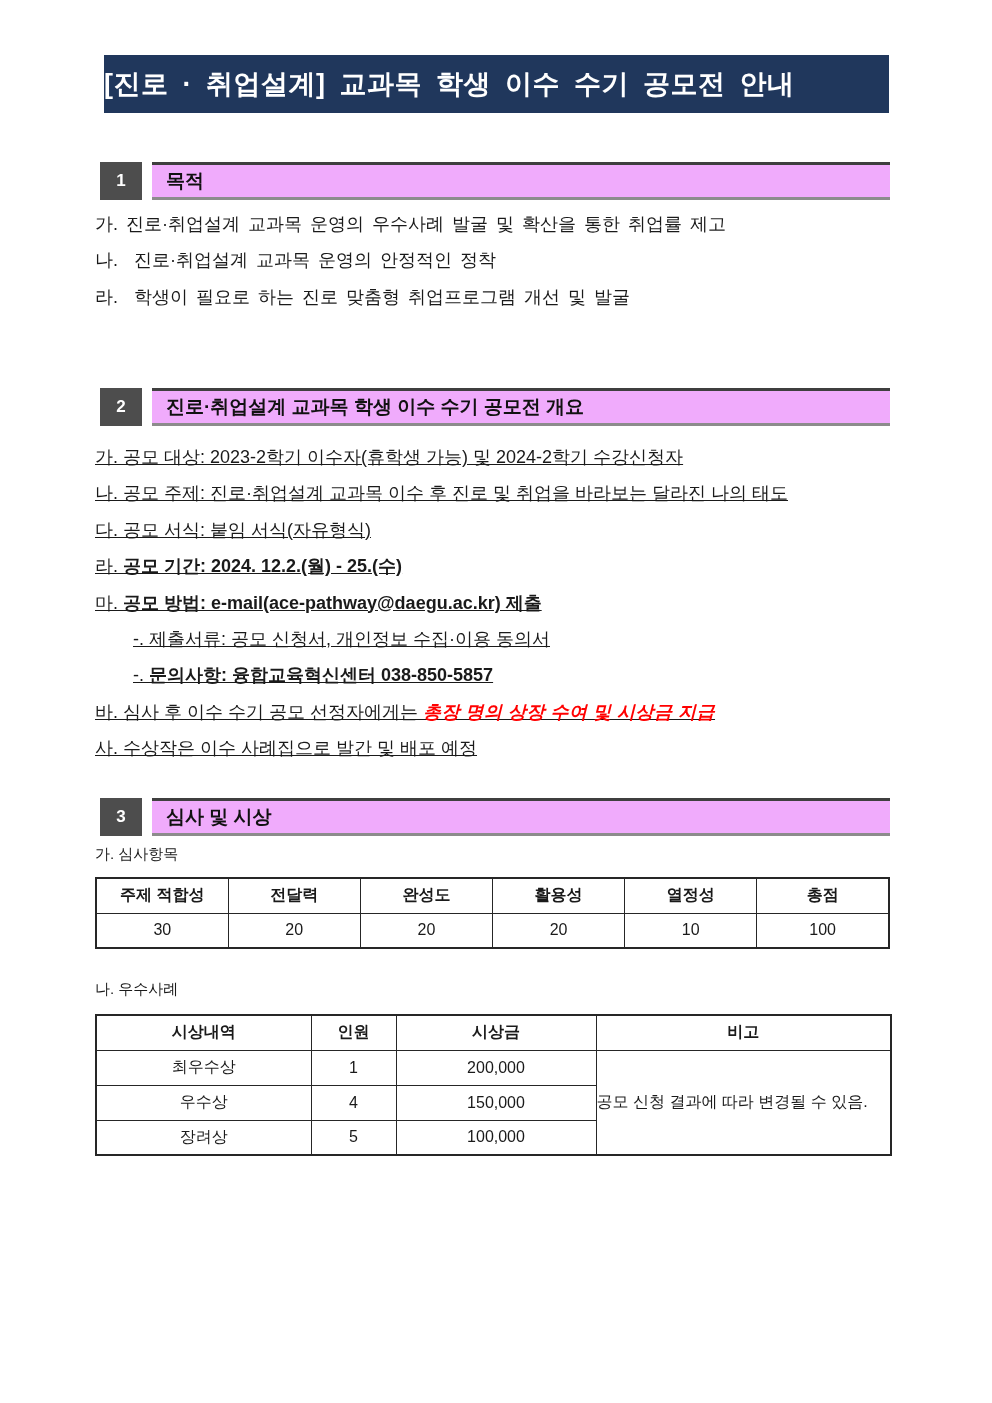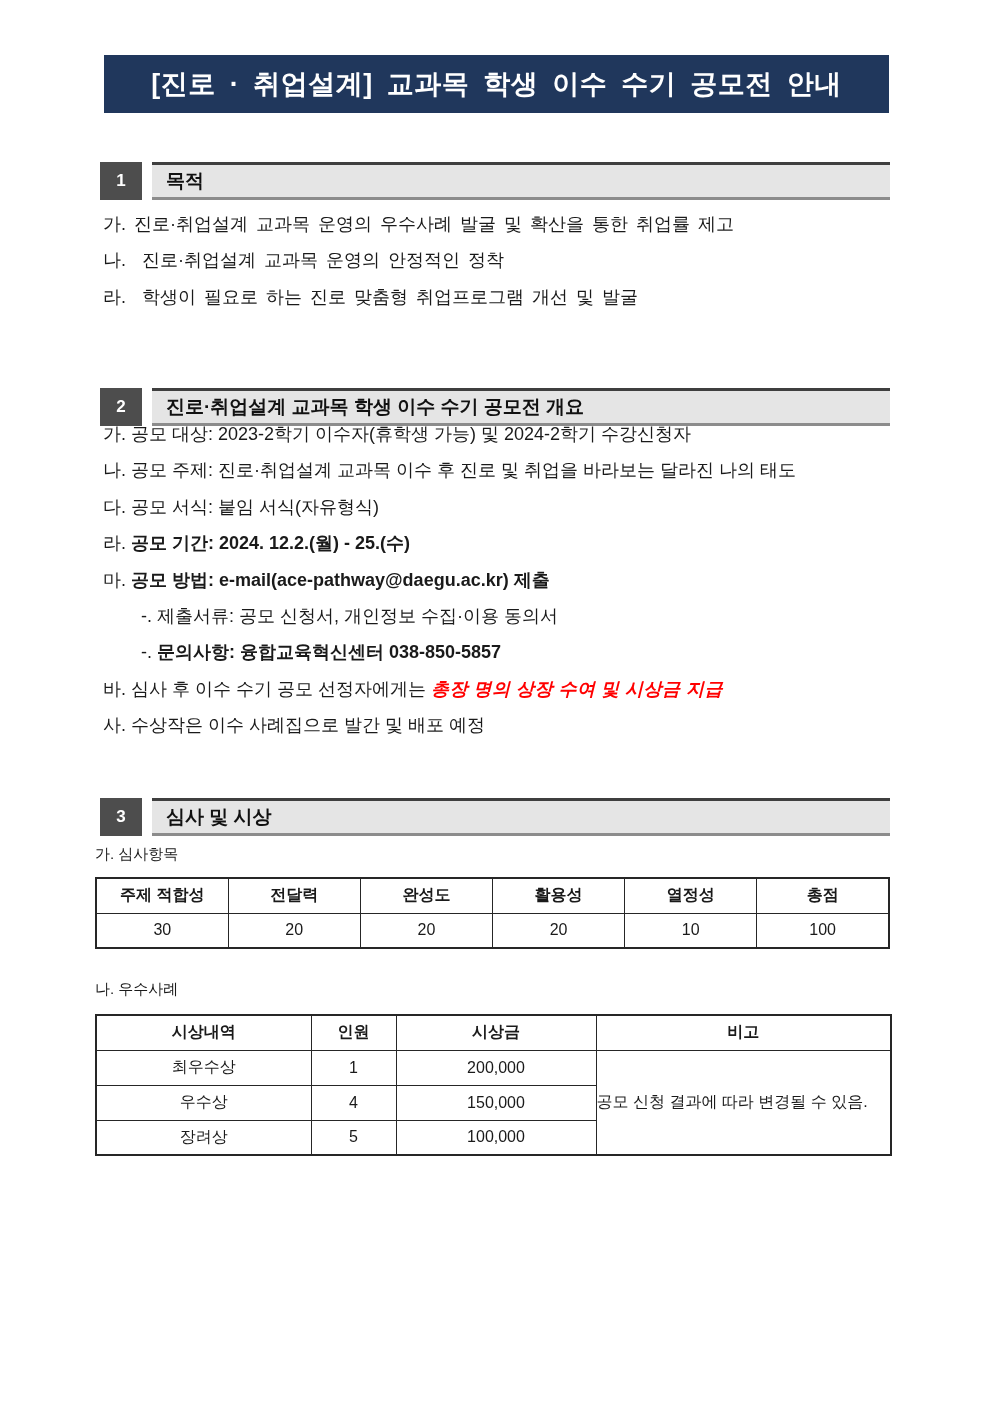--- a/index.html
+++ b/index.html
@@ -5,37 +5,37 @@
   * { margin:0; padding:0; box-sizing:border-box; }
   html,body { background:#ffffff; }
   .page {
     position:relative; width:992px; height:1403px; background:#ffffff;
     font-family:"Liberation Sans","DejaVu Sans",sans-serif; color:#1a1a1a;
     overflow:hidden;
   }
   .banner {
     position:absolute; left:104px; top:55px; width:785px; height:58px;
     background:#20375c; color:#ffffff; font-weight:bold; font-size:27px;
-    text-align:center; line-height:58px; letter-spacing:0.5px; word-spacing:6px;
+    text-align:left; line-height:58px; letter-spacing:0.5px; word-spacing:6px;
   }
   .sec-header { position:absolute; left:100px; width:790px; height:38px; display:flex; }
   .sec-1 { top:162px; } .sec-2 { top:388px; } .sec-3 { top:798px; }
   .badge {
     width:42px; height:38px; background:#4d4d4d; color:#ffffff;
     font-size:17px; font-weight:bold; text-align:center; line-height:38px;
   }
   .bar {
-    flex:1; margin-left:10px; background:#e5e5e5;
+    flex:1; margin-left:10px; background:#f0abfc;
     border-top:3px solid #3f3f3f; border-bottom:3px solid #8c8c8c;
     font-weight:bold; font-size:19px; line-height:31px; padding-left:14px;
     color:#111111;
   }
-  .content { position:absolute; left:95px; width:800px;margin-left:8px; }
+  .content { position:absolute; left:95px; width:800px; }
   .c1 { top:206px; }
-  .c2 { top:416px; }
+  .c2 { top:439px;text-decoration:underline; }
   .line {
     height:36.4px; line-height:36.4px; font-size:18px; white-space:pre-wrap;
   }
   .c1 .line { word-spacing:3px; }
   .sub { padding-left:38px; }
   .b { font-weight:bold; }
   .red { color:#ff0000; font-weight:bold; font-style:italic; letter-spacing:0.5px; }
   .small-label { position:absolute; left:95px; font-size:15px; color:#1a1a1a; }
   .lbl-a { top:845px; }
   .lbl-b { top:980px; }

